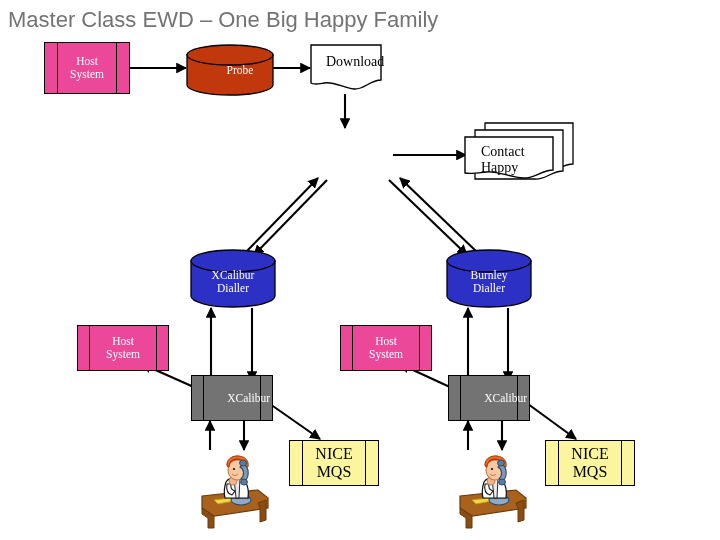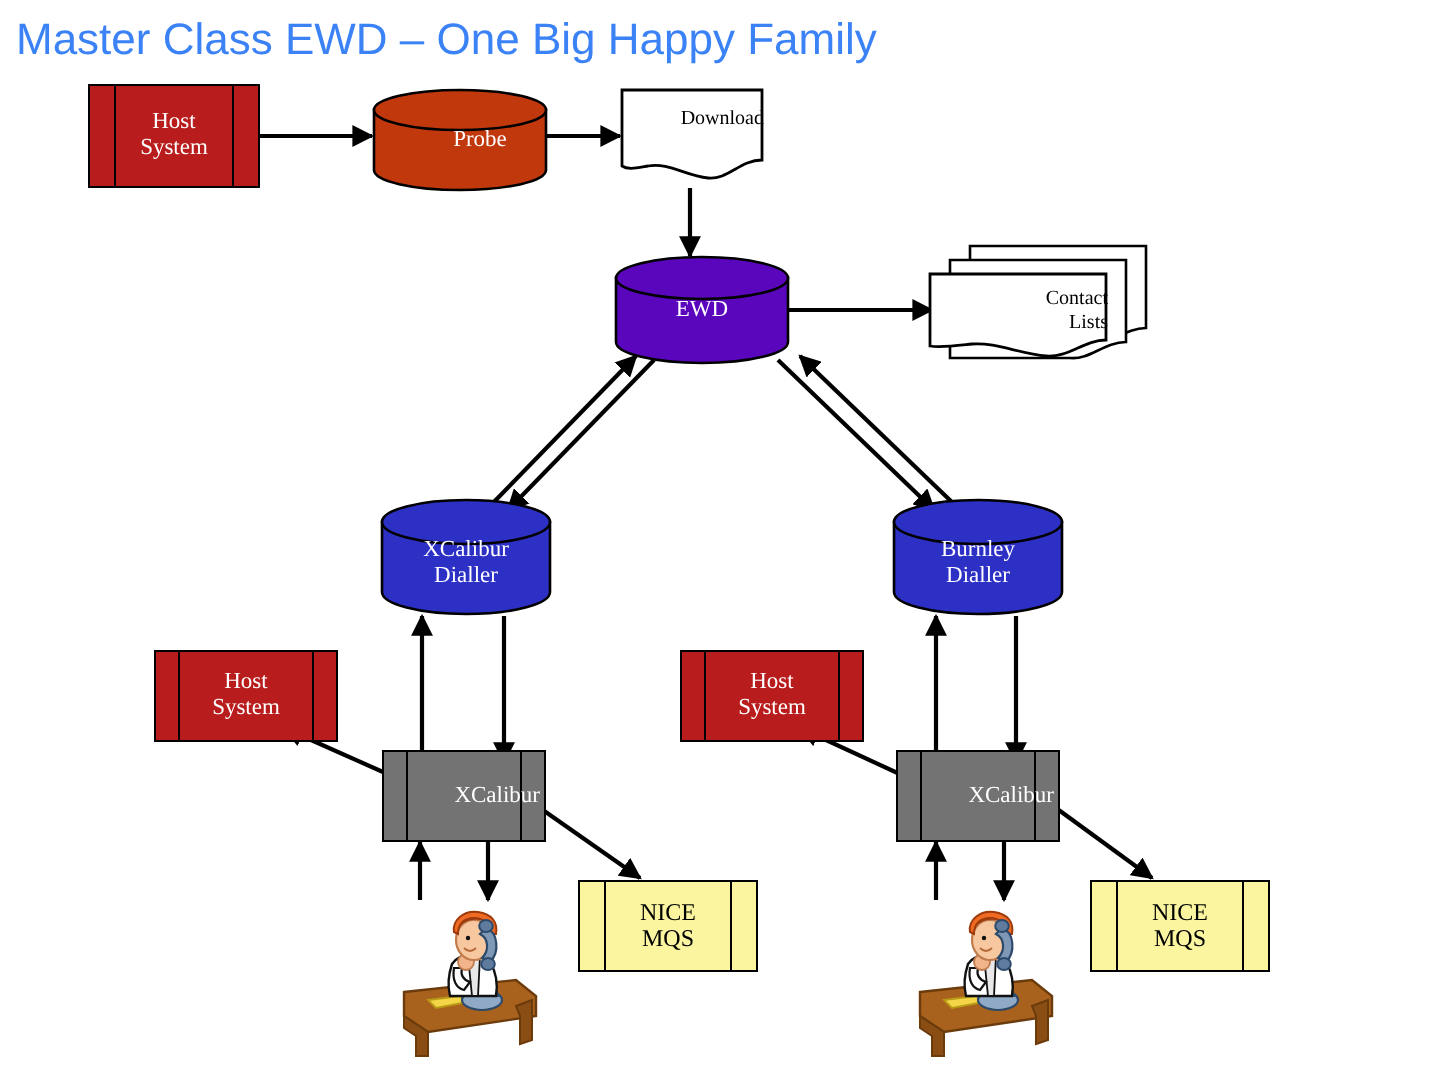--- a/index.html
+++ b/index.html
@@ -21,21 +21,21 @@
     height: 540px;
   }
   #title {
     position: absolute;
     left: 8px;
     top: 8px;
     width: 700px;
     font-family: "Liberation Sans", sans-serif;
     font-size: 22px;
     font-weight: normal;
-    color: #3b82f6;
+    color: #737373;
     letter-spacing: 0px;
     white-space: nowrap;
     line-height: 1.1;
   }
   .node {
     position: absolute;
     box-sizing: border-box;
   }
   
   .prism {
@@ -53,34 +53,34 @@
     bottom: 0;
     width: 1px;
     background: #000000;
   }
   .prism .label {
     position: relative;
     z-index: 2;
     padding: 0 2px;
   }
   .host {
-    background: #b91c1c;
+    background: #ec4899;
     color: #ffffff;
     font-size: 11.5px;
   }
   .xcal {
     background: #737373;
     color: #ffffff;
     font-size: 11.5px;
     justify-content: flex-end;
   }
   .nice {
     background: #fbf5a0;
     color: #000000;
-    font-size: 12px;
+    font-size: 16px;
   }
   
   .cyl {
     position: absolute;
   }
   .cyl svg { display: block; }
   .cyl .cyl-label {
     position: absolute;
     left: 0;
     width: 100%;
@@ -90,25 +90,26 @@
     pointer-events: none;
     font-size: 11.5px;
   }
   
   .doc { position: absolute; }
   .doc svg { display: block; }
   .doc .doc-label {
     position: absolute;
     left: 0;
     width: 100%;
-    text-align: right;
+    text-align: left;
     color: #000000;
     line-height: 1.15;
     pointer-events: none;
-    font-size: 10px;
+    font-size: 14px;
+    padding-left: 16px;
   }
   
   #wires {
     position: absolute;
     left: 0; top: 0;
     width: 720px; height: 540px;
     pointer-events: none;
   }
   
   .agent { position: absolute; }
@@ -187,36 +188,29 @@
     <div class="cyl-label" style="top:20px;">Probe</div>
   </div>
 
   <div class="doc" style="left:310px; top:44px; width:72px; height:50px;">
     <svg width="72" height="50" viewBox="0 0 72 50">
       <path d="M1,1 L71,1 L71,36 C60,36 54,46 44,45 C33,44 24,37 14,39 C8,40 4,41 1,39 Z" fill="#ffffff" stroke="#000" stroke-width="1.4"></path>
     </svg>
     <div class="doc-label" style="top:10px;">Download</div>
   </div>
 
-  <div class="cyl" style="left:307px; top:127px; width:88px; height:56px;">
-    <svg width="88" height="56" viewBox="0 0 88 56">
-      <path d="M1,12 L1,44 A43,10.5 0 0 0 87,44 L87,12 Z" fill="#5a06bd" stroke="#000" stroke-width="1.3"></path>
-      <ellipse cx="44" cy="12" rx="43" ry="10.5" fill="#5a06bd" stroke="#000" stroke-width="1.3"></ellipse>
-    </svg>
-    <div class="cyl-label" style="top:22px;">EWD</div>
-  </div>
 
   <div class="doc" style="left:464px; top:122px; width:110px; height:60px;">
     <svg width="110" height="60" viewBox="0 0 110 60">
       <path d="M21,1 L109,1 L109,42 C98,42 91,51 81,50 L21,50 Z" fill="#ffffff" stroke="#000" stroke-width="1.3"></path>
       <path d="M11,8 L99,8 L99,49 C88,49 81,58 71,57 L11,57 Z" fill="#ffffff" stroke="#000" stroke-width="1.3"></path>
       <path d="M1,15 L89,15 L89,48 C78,48 70,57 59,56 C46,55 34,49 22,50 C13,51 6,52 1,51 Z" fill="#ffffff" stroke="#000" stroke-width="1.4"></path>
     </svg>
     <div class="doc-label" style="top:22px; width:89px; left:1px;">
-      <span>Contact</span><br><span>Lists</span>
+      <span>Contact</span><br><span>Happy</span>
     </div>
   </div>
 
   <div class="cyl" style="left:190px; top:248px; width:86px; height:62px;">
     <svg width="86" height="62" viewBox="0 0 86 62">
       <path d="M1,13 L1,48 A42,11 0 0 0 85,48 L85,13 Z" fill="#2d30c4" stroke="#000" stroke-width="1.3"></path>
       <ellipse cx="43" cy="13" rx="42" ry="11" fill="#2d30c4" stroke="#000" stroke-width="1.3"></ellipse>
     </svg>
     <div class="cyl-label" style="top:21px;">
       <span>XCalibur</span><br><span>Dialler</span>

